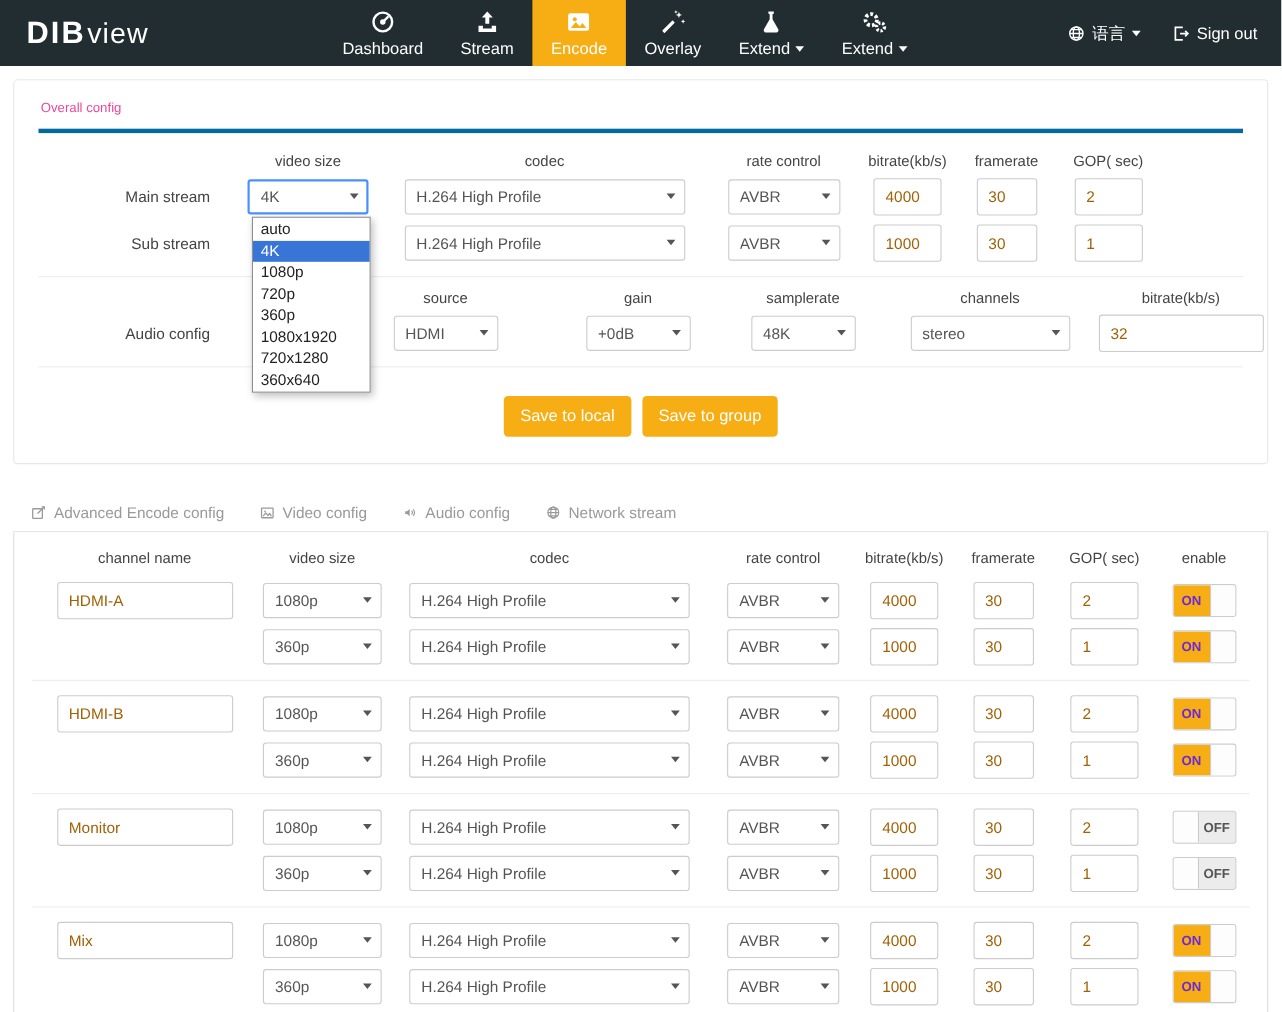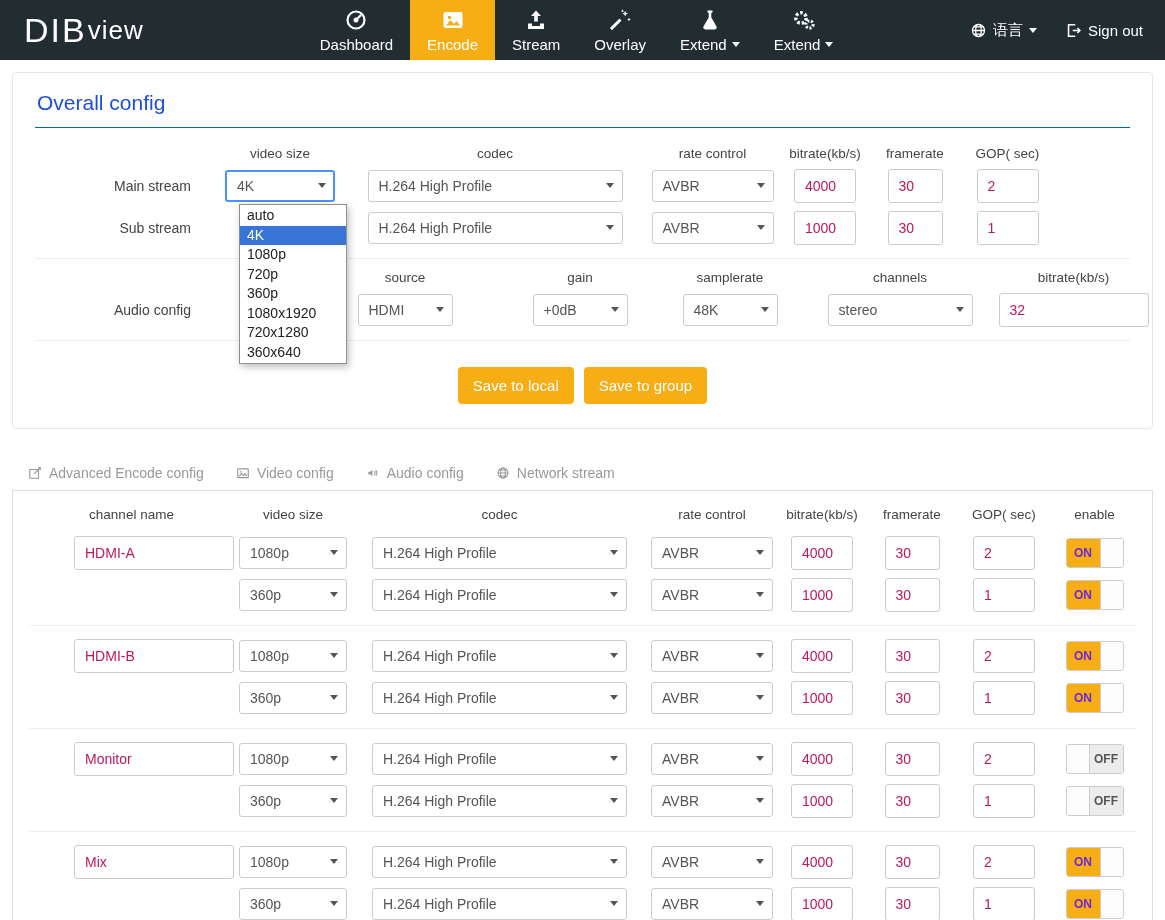--- a/index.html
+++ b/index.html
@@ -9,59 +9,59 @@
     background:#fff; color:#444;
     font-family:"Liberation Sans", sans-serif; font-size:14px;
   }
   :root{
     --accent:#f6ae14; --navbar-bg:#222d32; --highlight-blue:#3875d7; --focus-blue:#4a90fe;
   }
 
   
   .navbar{height:60px;background:var(--navbar-bg);display:flex;align-items:stretch;color:#fff;}
   .brand{display:flex;align-items:center;padding:0 24px;cursor:pointer;}
-  .brand .b1{font-size:34px;font-weight:normal;letter-spacing:2px;}
+  .brand .b1{font-size:28px;font-weight:bold;letter-spacing:2px;}
   .brand .b2{font-size:26px;font-weight:normal;letter-spacing:1px;margin-left:1px;}
   .nav-items{display:flex;margin-left:135px;}
   .nav-item{display:flex;flex-direction:column;align-items:center;justify-content:center;gap:4px;
     padding:0 17px;min-width:80px;font-size:15px;cursor:pointer;}
   .nav-item.active{background:var(--accent);}
   .nav-item svg{width:24px;height:24px;display:block;}
   .nlabel{display:flex;align-items:center;gap:5px;white-space:nowrap;}
   .caret{width:0;height:0;border-left:4px solid transparent;border-right:4px solid transparent;border-top:5px solid #fff;display:inline-block;}
   .nav-right{display:flex;align-items:center;margin-left:auto;gap:28px;padding-right:22px;font-size:15px;}
   .nav-right .ritem{display:flex;align-items:center;gap:6px;cursor:pointer;}
   .nav-right svg{width:17px;height:17px;display:block;}
 
   
   .panel{margin:12px 12px 0;border:1px solid #e7e7e7;border-radius:4px;padding:14px 22px 24px;position:relative;background:#fff;}
-  .panel-title{font-size:21px;color:#1d4ed8;padding:4px 2px 12px;border-bottom:1px solid #0369a1;margin-bottom:16px;}
+  .panel-title{font-size:12px;color:#ec4899;padding:4px 2px 12px;border-bottom:4px solid #0369a1;margin-bottom:16px;}
   .rule{border:none;border-top:1px solid #ededed;margin:9px 0;}
 
   
   .cfg-grid{display:grid;grid-template-columns:180px 130px 300px 135px 90px 90px 95px;align-items:center;}
   .aud-grid{display:grid;grid-template-columns:180px 90px 200px 150px 150px 190px 157px;align-items:center;}
   .enc-grid{display:grid;grid-template-columns:205px 118px 295px 130px 90px 90px 94px 87px;align-items:center;}
   .cell{display:flex;justify-content:center;align-items:center;padding:4px 0;}
-  .cell.left{justify-content:flex-end;}
+  .cell.left{justify-content:center;}
   .rlabel{text-align:right;padding-right:24px;font-size:14px;color:#444;}
   .hdr{font-size:13.5px;color:#444;text-align:center;padding:2px 0 4px;}
 
   
   .sel{position:relative;display:inline-block;}
   .sel select{appearance:none;-webkit-appearance:none;width:100%;height:32px;border:1px solid #ccc;border-radius:3px;
     background:#fff;color:#555;font-size:14px;font-family:inherit;padding:0 22px 0 10px;cursor:pointer;}
   .sel::after{content:"";position:absolute;right:9px;top:13px;border-left:4px solid transparent;border-right:4px solid transparent;border-top:5px solid #555;pointer-events:none;}
   .sel.focused select{border:2px solid var(--focus-blue);}
-  .inp{height:32px;border:1px solid #ccc;border-radius:3px;background:#fff;color:#be185d;font-size:14px;font-family:inherit;padding:16px 10px;}
-  .w55{width:55px}.w62{width:62px}.w95{width:95px}.w105{width:122px}.w108{width:108px}.w110{width:110px}
+  .inp{height:32px;border:1px solid #ccc;border-radius:3px;background:#fff;color:#a16207;font-size:14px;font-family:inherit;padding:16px 10px;}
+  .w55{width:55px}.w62{width:62px}.w95{width:95px}.w105{width:102px}.w108{width:108px}.w110{width:110px}
   .w145{width:145px}.w150{width:150px}.w160{width:160px}.w255{width:255px}
 
   
-  .dropdown{position:absolute;top:calc(100% + 2px);left:14px;width:108px;background:#fff;border:1px solid #8f8f8f;
+  .dropdown{position:absolute;top:calc(100% + 2px);left:4px;width:108px;background:#fff;border:1px solid #8f8f8f;
     box-shadow:2px 3px 7px rgba(0,0,0,.25);z-index:100;font-size:14px;color:#222;padding:1px 0;}
   .dropdown .opt{padding:0 7px;line-height:19.5px;cursor:default;white-space:nowrap;}
   .dropdown .opt.selected{background:var(--highlight-blue);color:#fff;}
 
   
   .btn{background:var(--accent);color:#fff;border:none;border-radius:4px;font-size:15px;font-family:inherit;
     padding:0 15px;height:37px;cursor:pointer;}
   .btn-row{display:flex;justify-content:center;gap:10px;margin-top:26px;}
   .btn.wide{width:186px;}
 
@@ -98,37 +98,37 @@
     <div class="nav-item">
       <svg viewBox="0 0 24 24" fill="none" stroke="#fff" stroke-width="2.2">
         <circle cx="12" cy="12" r="8.5"></circle>
           <path d="M12 12 L16.5 7.5" stroke-linecap="round"></path>
           <circle cx="12" cy="12" r="1.4" fill="#fff"></circle>
       </svg>
       <span class="nlabel">
           <span>Dashboard</span>
         </span>
     </div>
+    <div class="nav-item">
+      <svg viewBox="0 0 24 24" fill="#fff">
+        <path d="M12 2.5l5 5.5h-3.2v5.5h-3.6V8H7z"></path>
+          <path d="M4 15.5h4V18h8v-2.5h4V21H4z"></path>
+      </svg>
+      <span class="nlabel">
+          <span>Stream</span>
+        </span>
+    </div>
     <div class="nav-item active">
       <svg viewBox="0 0 24 24">
         <rect x="2.5" y="4" width="19" height="16" rx="2" fill="#fff"></rect>
         <circle cx="8.5" cy="9.5" r="1.8" fill="var(--accent)"></circle>
         <path d="M5 17.5l4.5-5.5 3.5 4 2.5-3 3.5 4.5z" fill="var(--accent)"></path>
       </svg>
       <span class="nlabel">
           <span>Encode</span>
-        </span>
-    </div>
-    <div class="nav-item">
-      <svg viewBox="0 0 24 24" fill="#fff">
-        <path d="M12 2.5l5 5.5h-3.2v5.5h-3.6V8H7z"></path>
-          <path d="M4 15.5h4V18h8v-2.5h4V21H4z"></path>
-      </svg>
-      <span class="nlabel">
-          <span>Stream</span>
         </span>
     </div>
     <div class="nav-item">
       <svg viewBox="0 0 24 24" fill="#fff">
         <rect x="1" y="14.8" width="13.5" height="3" rx="0.6" transform="rotate(-45 7.75 16.3)"></rect>
         <path d="M17.2 2.8l.8 2 2 .8-2 .8-.8 2-.8-2-2-.8 2-.8zM21 9.5l.6 1.4 1.4.6-1.4.6-.6 1.4-.6-1.4-1.4-.6 1.4-.6zM14.5 1.2l.5 1.2 1.2.5-1.2.5-.5 1.2-.5-1.2-1.2-.5 1.2-.5z"></path>
       </svg>
       <span class="nlabel">
           <span>Overlay</span>
         </span>

